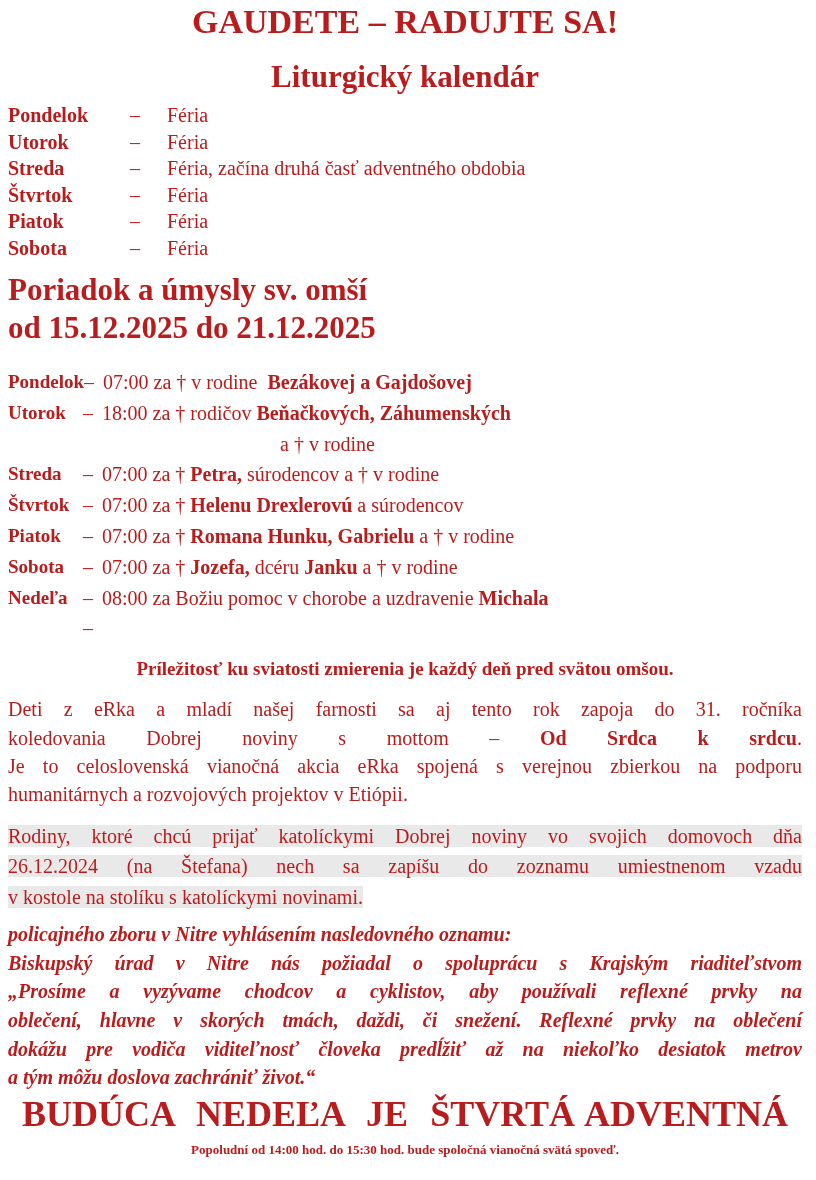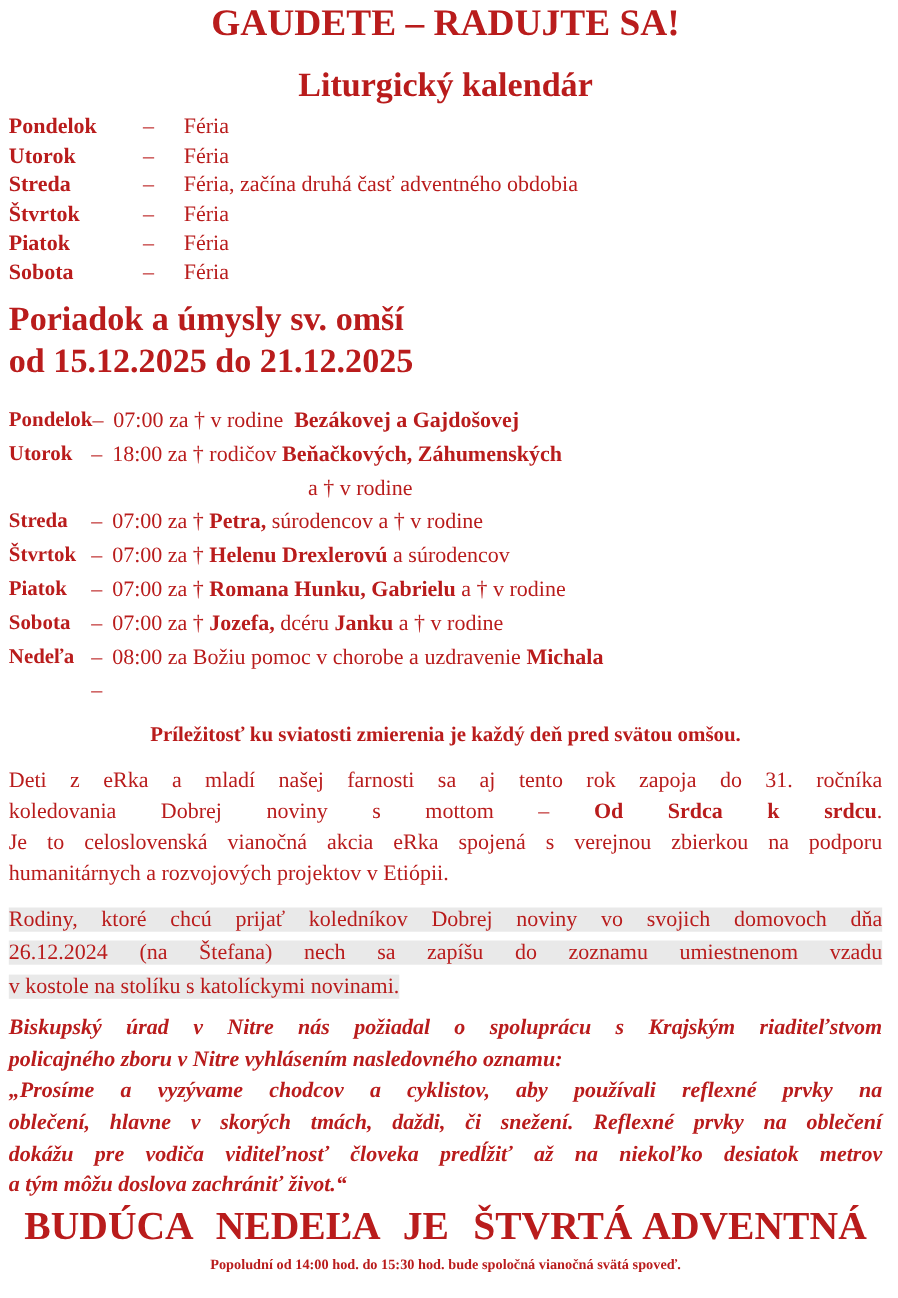--- a/index.html
+++ b/index.html
@@ -132,27 +132,27 @@
 
   <p class="confession">Príležitosť ku sviatosti zmierenia je každý deň pred svätou omšou.</p>
 
   <div class="para">
       <div class="line stretch"><span>Deti z eRka a mladí našej farnosti sa aj tento rok zapoja do 31. ročníka</span></div>
       <div class="line stretch"><span>koledovania Dobrej noviny s mottom – </span><span class="seg-bold">Od Srdca k srdcu</span><span>.</span></div>
       <div class="line stretch"><span>Je to celoslovenská vianočná akcia eRka spojená s verejnou zbierkou na podporu</span></div>
       <div class="line"><span>humanitárnych a rozvojových projektov v Etiópii.</span></div>
     </div>
   <div class="para rodiny">
-      <div class="line stretch"><span class="hl" style="background: rgb(233, 233, 233);"><span>Rodiny, ktoré chcú prijať koledníkov Dobrej noviny vo svojich domovoch dňa</span></span></div>
+      <div class="line stretch"><span class="hl" style="background: rgb(233, 233, 233);"><span>Rodiny, ktoré chcú prijať katolíckymi Dobrej noviny vo svojich domovoch dňa</span></span></div>
       <div class="line stretch"><span class="hl" style="background: rgb(233, 233, 233);"><span>26.12.2024 (na Štefana) nech sa zapíšu do zoznamu umiestnenom vzadu</span></span></div>
       <div class="line"><span class="hl" style="background: rgb(233, 233, 233);"><span>v kostole na stolíku s katolíckymi novinami.</span></span></div>
     </div>
   <div class="para police">
+      <div class="line"><span>policajného zboru v Nitre vyhlásením nasledovného oznamu:</span></div>
       <div class="line stretch"><span>Biskupský úrad v Nitre nás požiadal o spoluprácu s Krajským riaditeľstvom</span></div>
-      <div class="line"><span>policajného zboru v Nitre vyhlásením nasledovného oznamu:</span></div>
       <div class="line stretch"><span>„Prosíme a vyzývame chodcov a cyklistov, aby používali reflexné prvky na</span></div>
       <div class="line stretch"><span>oblečení, hlavne v skorých tmách, daždi, či snežení. Reflexné prvky na oblečení</span></div>
       <div class="line stretch"><span>dokážu pre vodiča viditeľnosť človeka predĺžiť až na niekoľko desiatok metrov</span></div>
       <div class="line"><span>a tým môžu doslova zachrániť život.“</span></div>
     </div>
 
   <div class="announce">BUDÚCA  NEDEĽA  JE  ŠTVRTÁ ADVENTNÁ</div>
   <div class="footer-note">Popoludní od 14:00 hod. do 15:30 hod. bude spoločná vianočná svätá spoveď.</div>
 </div>
 

